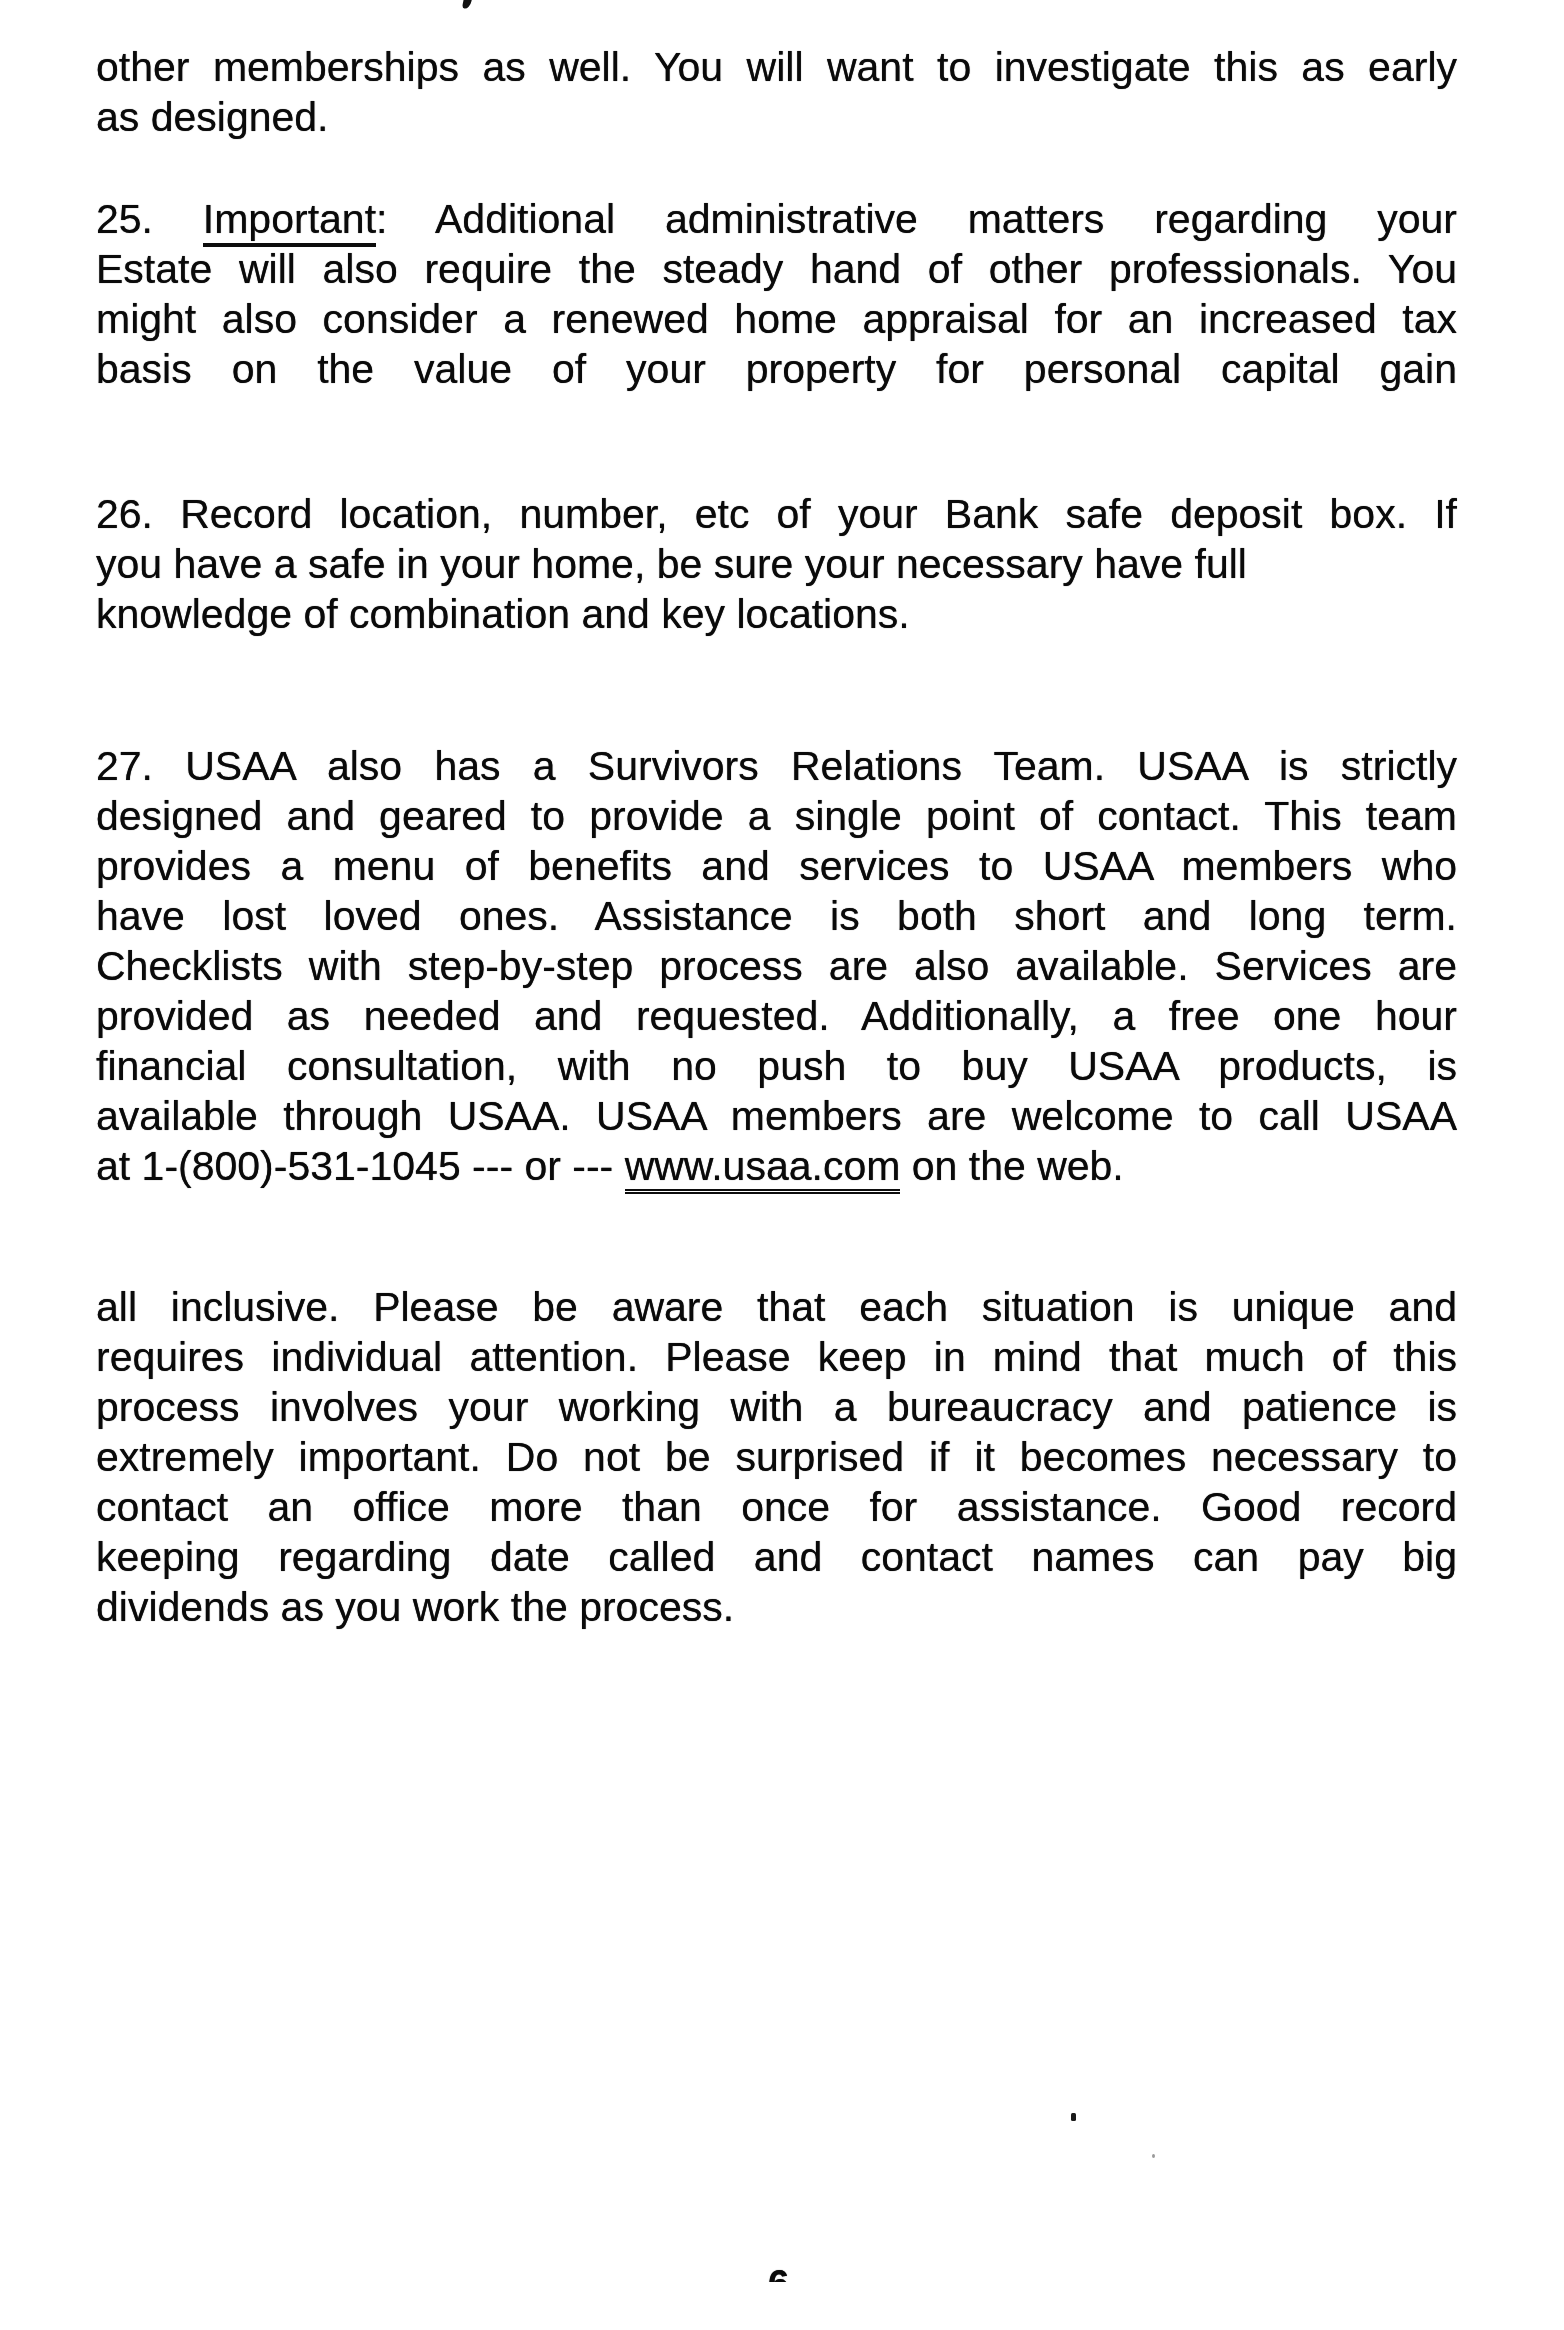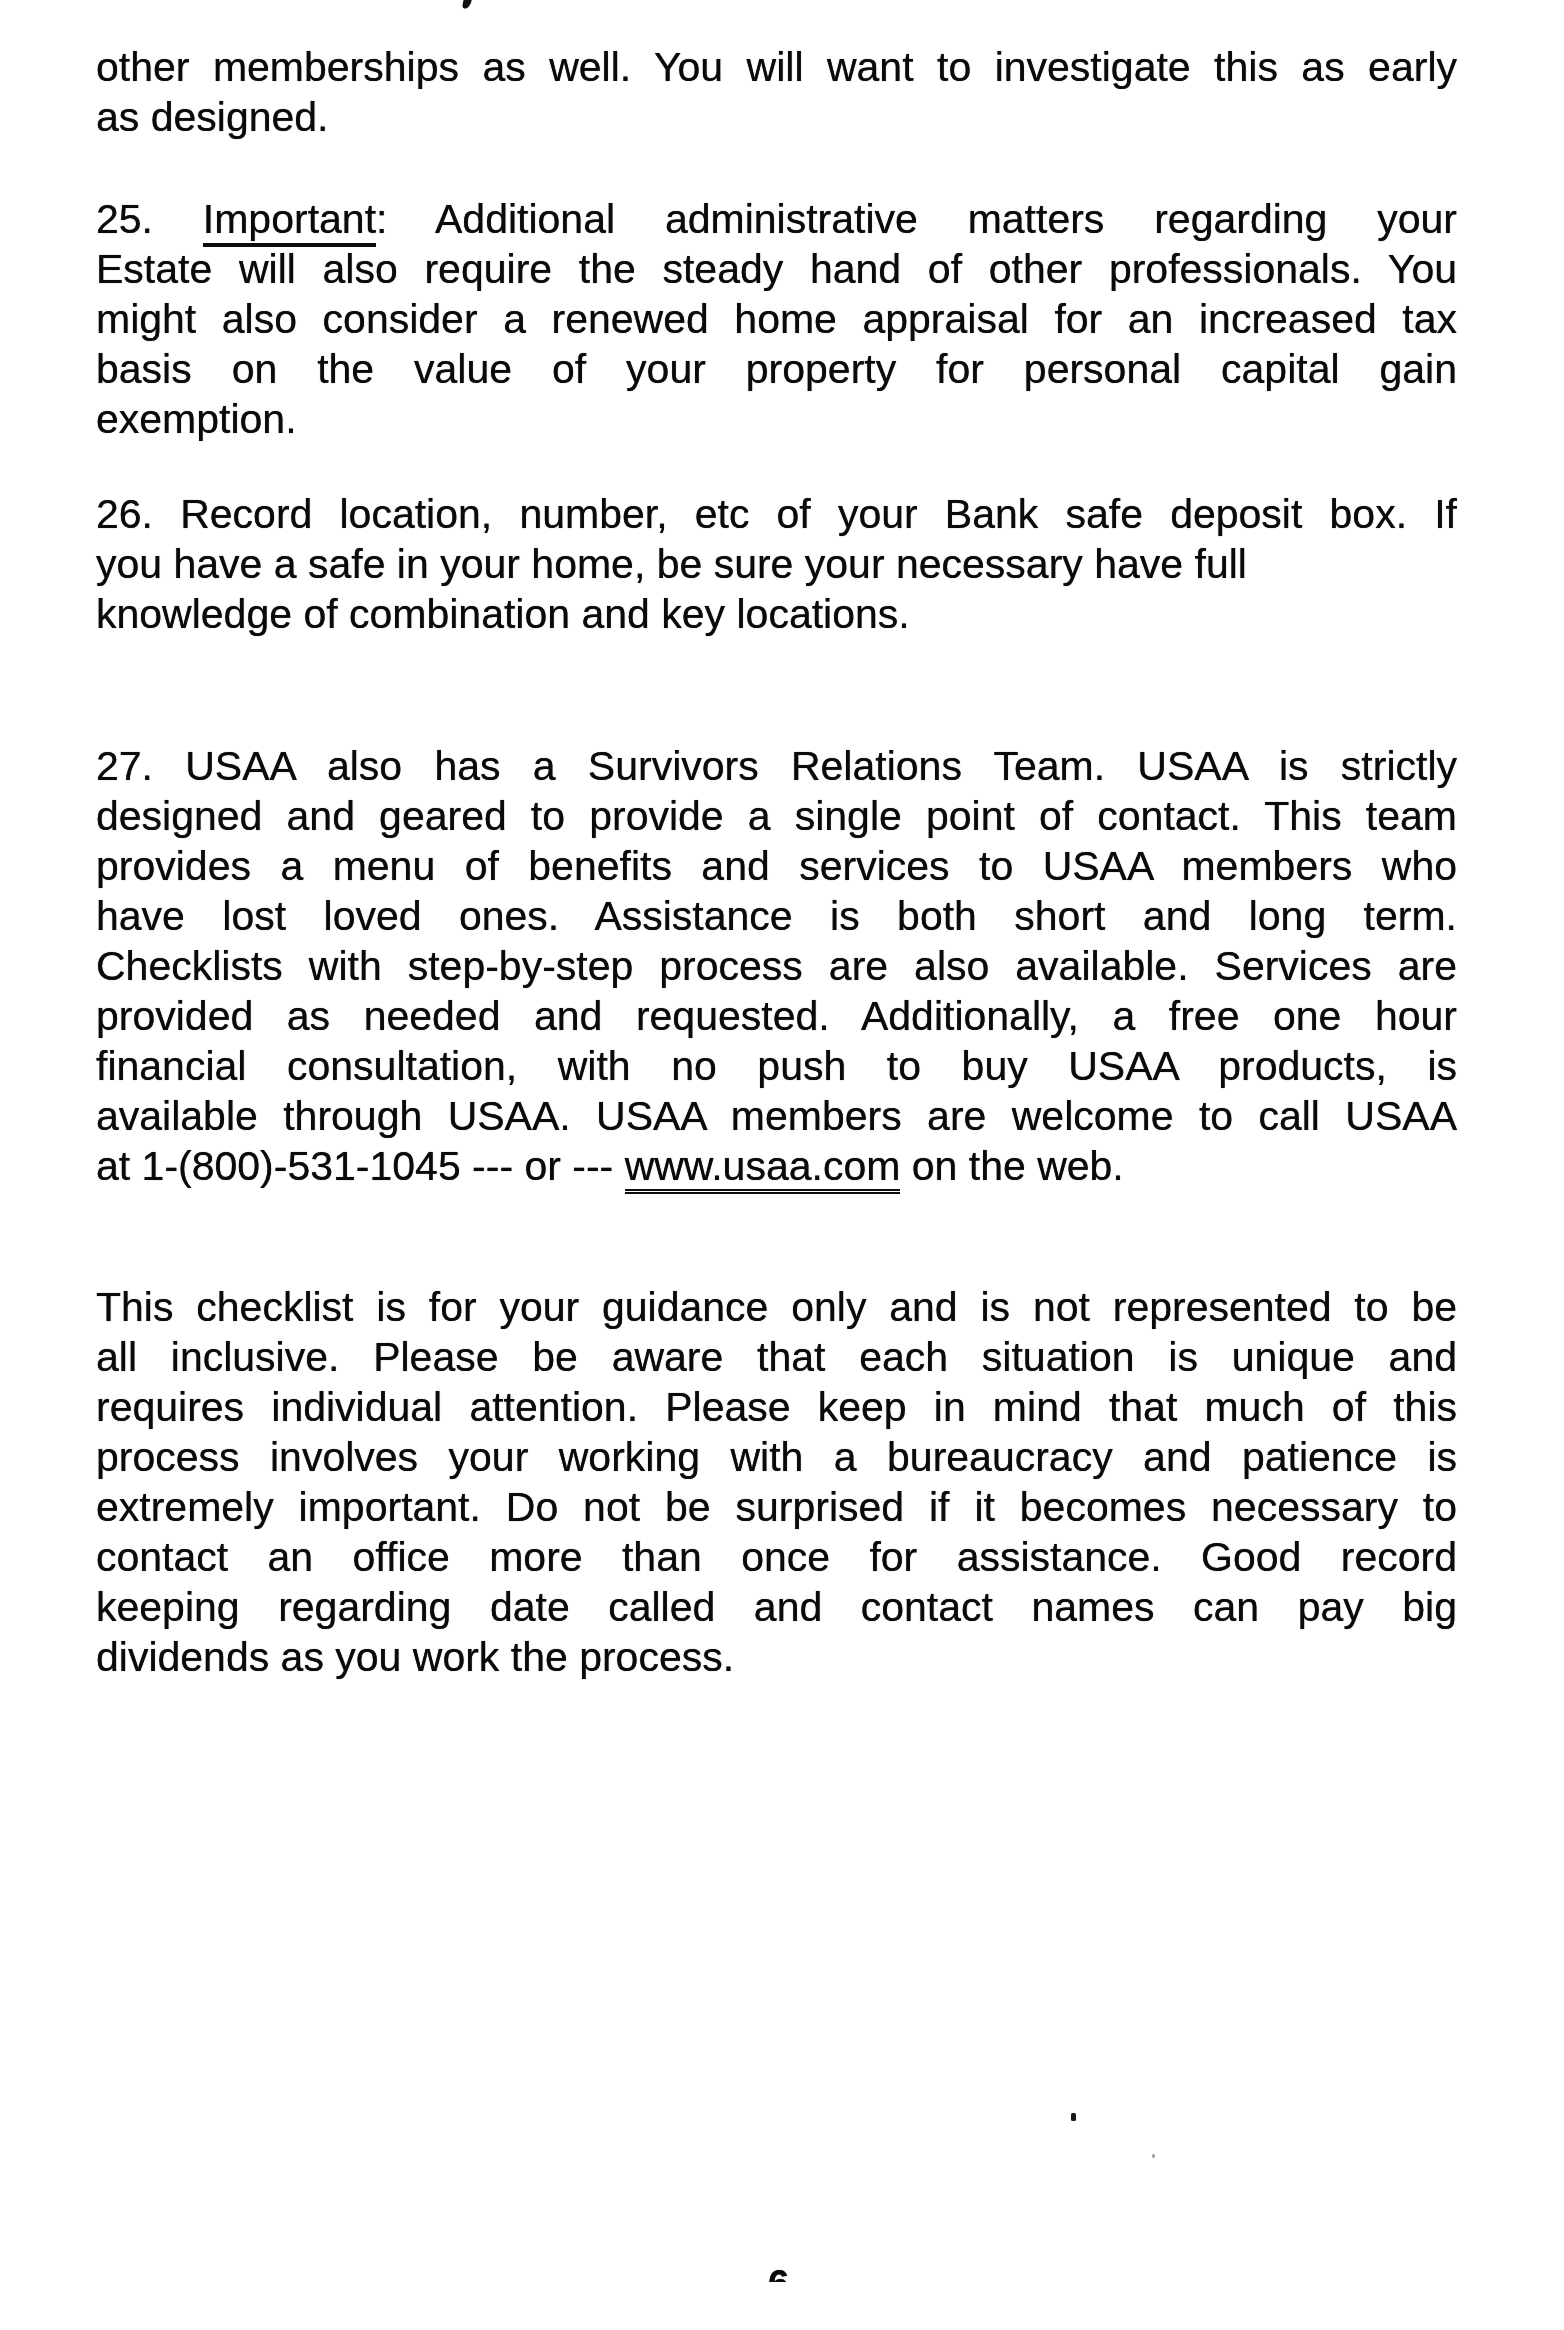--- a/index.html
+++ b/index.html
@@ -54,40 +54,38 @@
   <div class="text-block">
       <div class="para" style="top: 42px;">
         <div class="line fill"><span>other memberships as well.  You will want to investigate this as early</span></div>
         <div class="line"><span>as designed.</span></div>
       </div>
       <div class="para" style="top: 194px;">
         <div class="line fill"><span>25. </span><span class="b u">Important</span><span>: </span><span class="b">Additional administrative matters regarding</span><span> your</span></div>
         <div class="line fill"><span>Estate will also require the steady hand of other professionals.  You</span></div>
         <div class="line fill"><span>might also consider a renewed home appraisal for an increased tax</span></div>
         <div class="line fill"><span>basis on the value of your property for personal capital gain</span></div>
-        <div class="line"><span>exemption.</span></div>
       </div>
       <div class="para" style="top: 489px;">
         <div class="line fill"><span>26.  Record location, number, etc of your </span><span class="b">Bank safe deposit box</span><span>.  If</span></div>
         <div class="line"><span>you have a safe in your home, be sure your necessary have full</span></div>
         <div class="line"><span>knowledge of combination and key locations.</span></div>
       </div>
       <div class="para" style="top: 741px;">
         <div class="line fill"><span>27.  </span><span class="b">USAA also has a Survivors Relations Team.</span><span>  USAA is strictly</span></div>
         <div class="line fill"><span>designed and geared to provide a single point of contact.  This team</span></div>
         <div class="line fill"><span>provides a menu of benefits and services to USAA members who</span></div>
         <div class="line fill"><span>have lost loved ones.   Assistance is both short and long term.</span></div>
         <div class="line fill"><span>Checklists with step-by-step process are also available.  Services are</span></div>
         <div class="line fill"><span>provided as needed and requested.  Additionally, a free one hour</span></div>
         <div class="line fill"><span>financial consultation, with no push to buy USAA products, is</span></div>
         <div class="line fill"><span>available through USAA.  USAA members are welcome to call USAA</span></div>
         <div class="line"><span>at </span><span>1-(800)-531-1045</span><span> --- </span><span class="b">or</span><span> --- </span><span class="u2">www.usaa.com</span><span> on the web.</span></div>
       </div>
       <div class="para" style="top: 1282px;">
-        <div class="line fill"><span>This checklist is for your guidance only and is not represented to be</span></div>
         <div class="line fill"><span>all inclusive.   Please be aware that each situation is unique and</span></div>
         <div class="line fill"><span>requires individual attention.  Please keep in mind that much of this</span></div>
         <div class="line fill"><span>process involves your working with a bureaucracy and patience is</span></div>
         <div class="line fill"><span>extremely important.  Do not be surprised if it becomes necessary to</span></div>
         <div class="line fill"><span>contact an office more than once for assistance.   Good record</span></div>
         <div class="line fill"><span>keeping regarding date called and contact names can pay big</span></div>
         <div class="line"><span>dividends as you work the process.</span></div>
       </div>
     </div>
 

